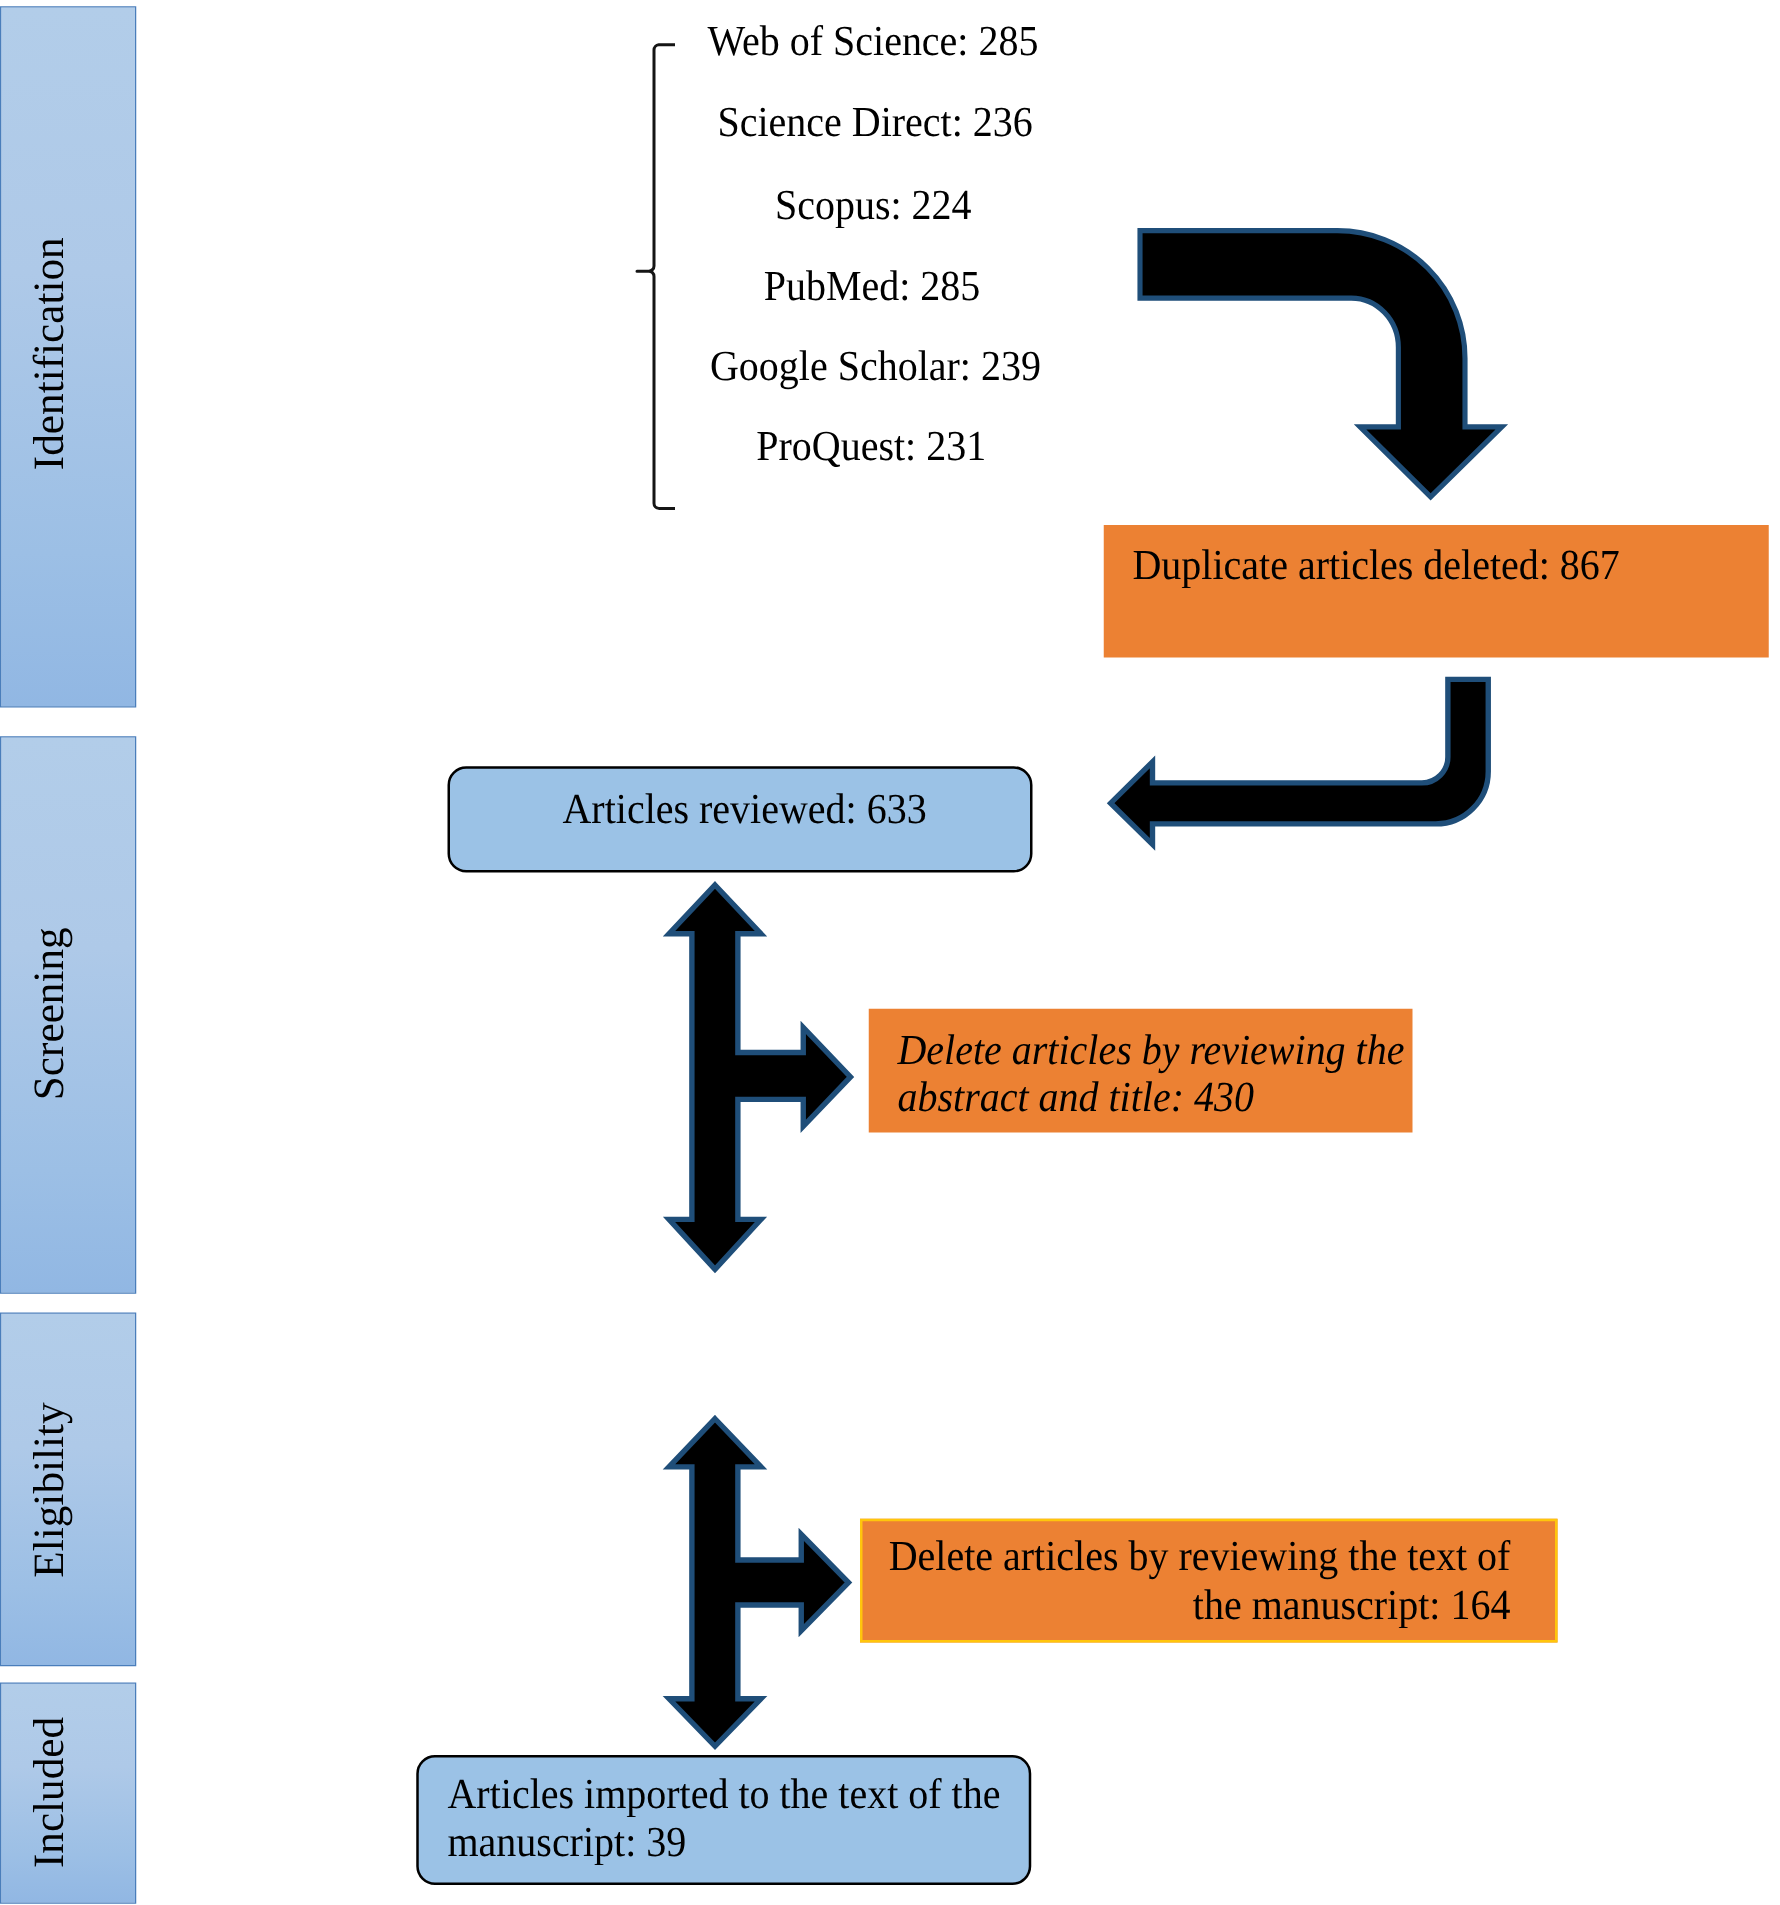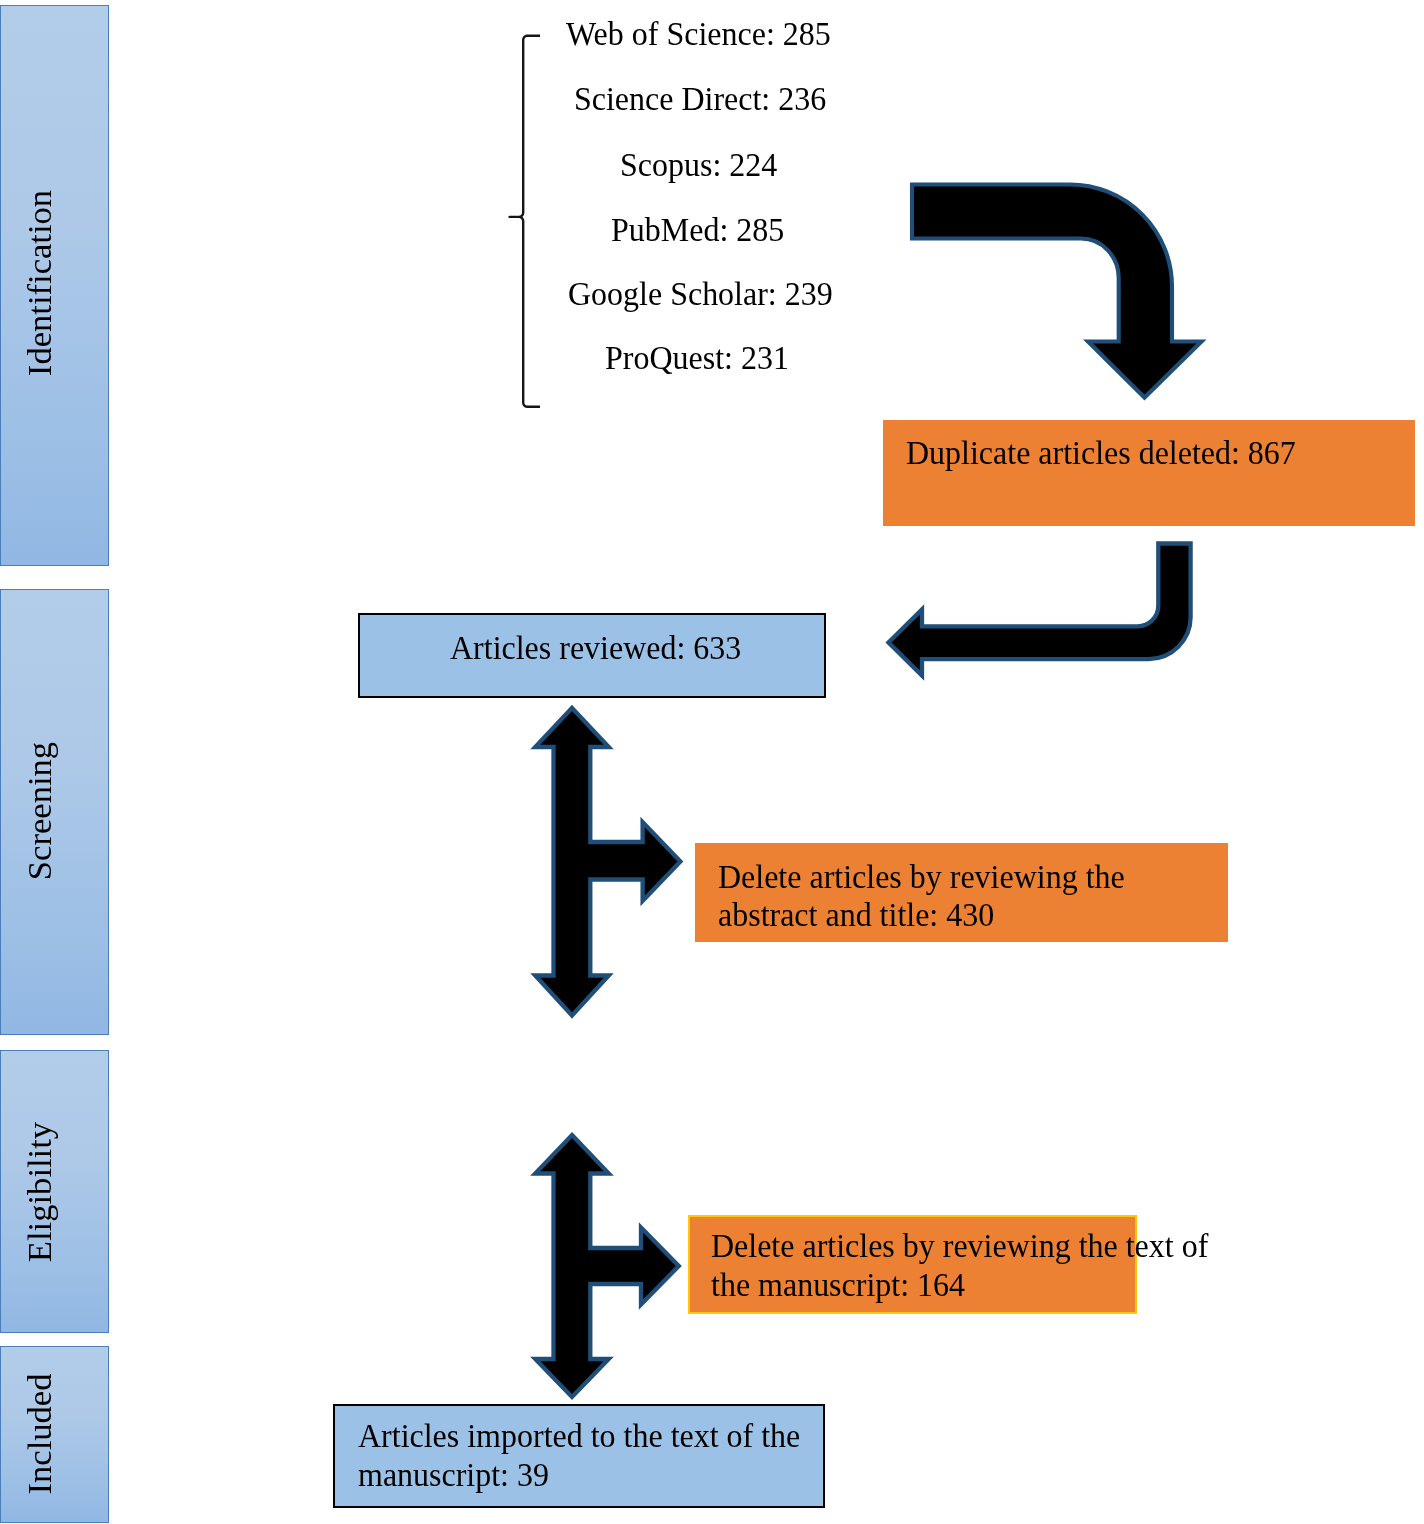--- a/index.html
+++ b/index.html
@@ -9,21 +9,21 @@
   .stage{position:absolute;left:0;top:0;width:1424px;height:1524px;}
   .phase{position:absolute;left:0px;width:108.5px;
          background:linear-gradient(180deg,#b2cde9 0%,#aec9e8 38%,#9cbfe5 78%,#91b7e3 100%);
          border:1.3px solid #4a7ebb;box-sizing:border-box;}
   .phase span{position:absolute;left:50%;top:50%;
         transform:translate(-50%,-50%) rotate(-90deg) translateY(-14.5px);
         white-space:nowrap;font-size:34.6px;line-height:1;}
   .box{position:absolute;box-sizing:border-box;}
   .box .t{position:absolute;font-size:34.2px;line-height:38.7px;white-space:nowrap;transform:scaleX(0.9355);transform-origin:0 0;}
   .orange{background:#ec8133;}
-  .blue{background:#9bc2e6;}
+  .blue{background:#9bc2e6;border-radius:15px;}
   svg.ov{position:absolute;left:0;top:0;width:1424px;height:1524px;overflow:visible;pointer-events:none;}
   .srcrow{position:absolute;text-align:center;font-size:34.2px;line-height:1;white-space:nowrap;
           transform:scaleX(0.9355);transform-origin:0 0;}
 </style>
 </head>
 <body>
 
 <div class="stage">
 
   <div class="phase" style="top:5px;height:561px;">
@@ -41,29 +41,29 @@
 
 
   <div class="box orange" style="left:883px;top:420px;width:532px;height:106px;">
     <div class="t" style="left:23.2px;top:13.5px;">Duplicate articles deleted: 867</div>
   </div>
 
   <div class="box blue" style="left:358px;top:613px;width:468px;height:85px;border:2.2px solid #000;">
     <div class="t" style="left:89.7px;top:14.0px;">Articles reviewed: 633</div>
   </div>
 
-  <div class="box orange" style="left:695px;top:843px;width:533px;height:99px;">
+  <div class="box orange" style="left:695px;top:807px;width:435px;height:99px;font-style:italic;">
     <div class="t" style="left:23.2px;top:14.6px;">
       <span>Delete articles by reviewing the</span><br>
       <span>abstract and title: 430</span>
     </div>
   </div>
 
 
-  <div class="box orange" style="left:688px;top:1215px;width:449px;height:99px;border:2.6px solid #ffc60c;">
+  <div class="box orange" style="left:688px;top:1215px;width:558px;height:99px;border:2.6px solid #ffc60c;text-align:right;">
     <div class="t" style="left:21.0px;top:10.2px;">
       <span>Delete articles by reviewing the text of</span><br>
       <span>the manuscript: 164</span>
     </div>
   </div>
 
   <div class="box blue" style="left:333px;top:1404px;width:491.5px;height:104px;border:2.2px solid #000;">
     <div class="t" style="left:23.1px;top:10.8px;">
       <span>Articles imported to the text of the</span><br>
       <span>manuscript: 39</span>

